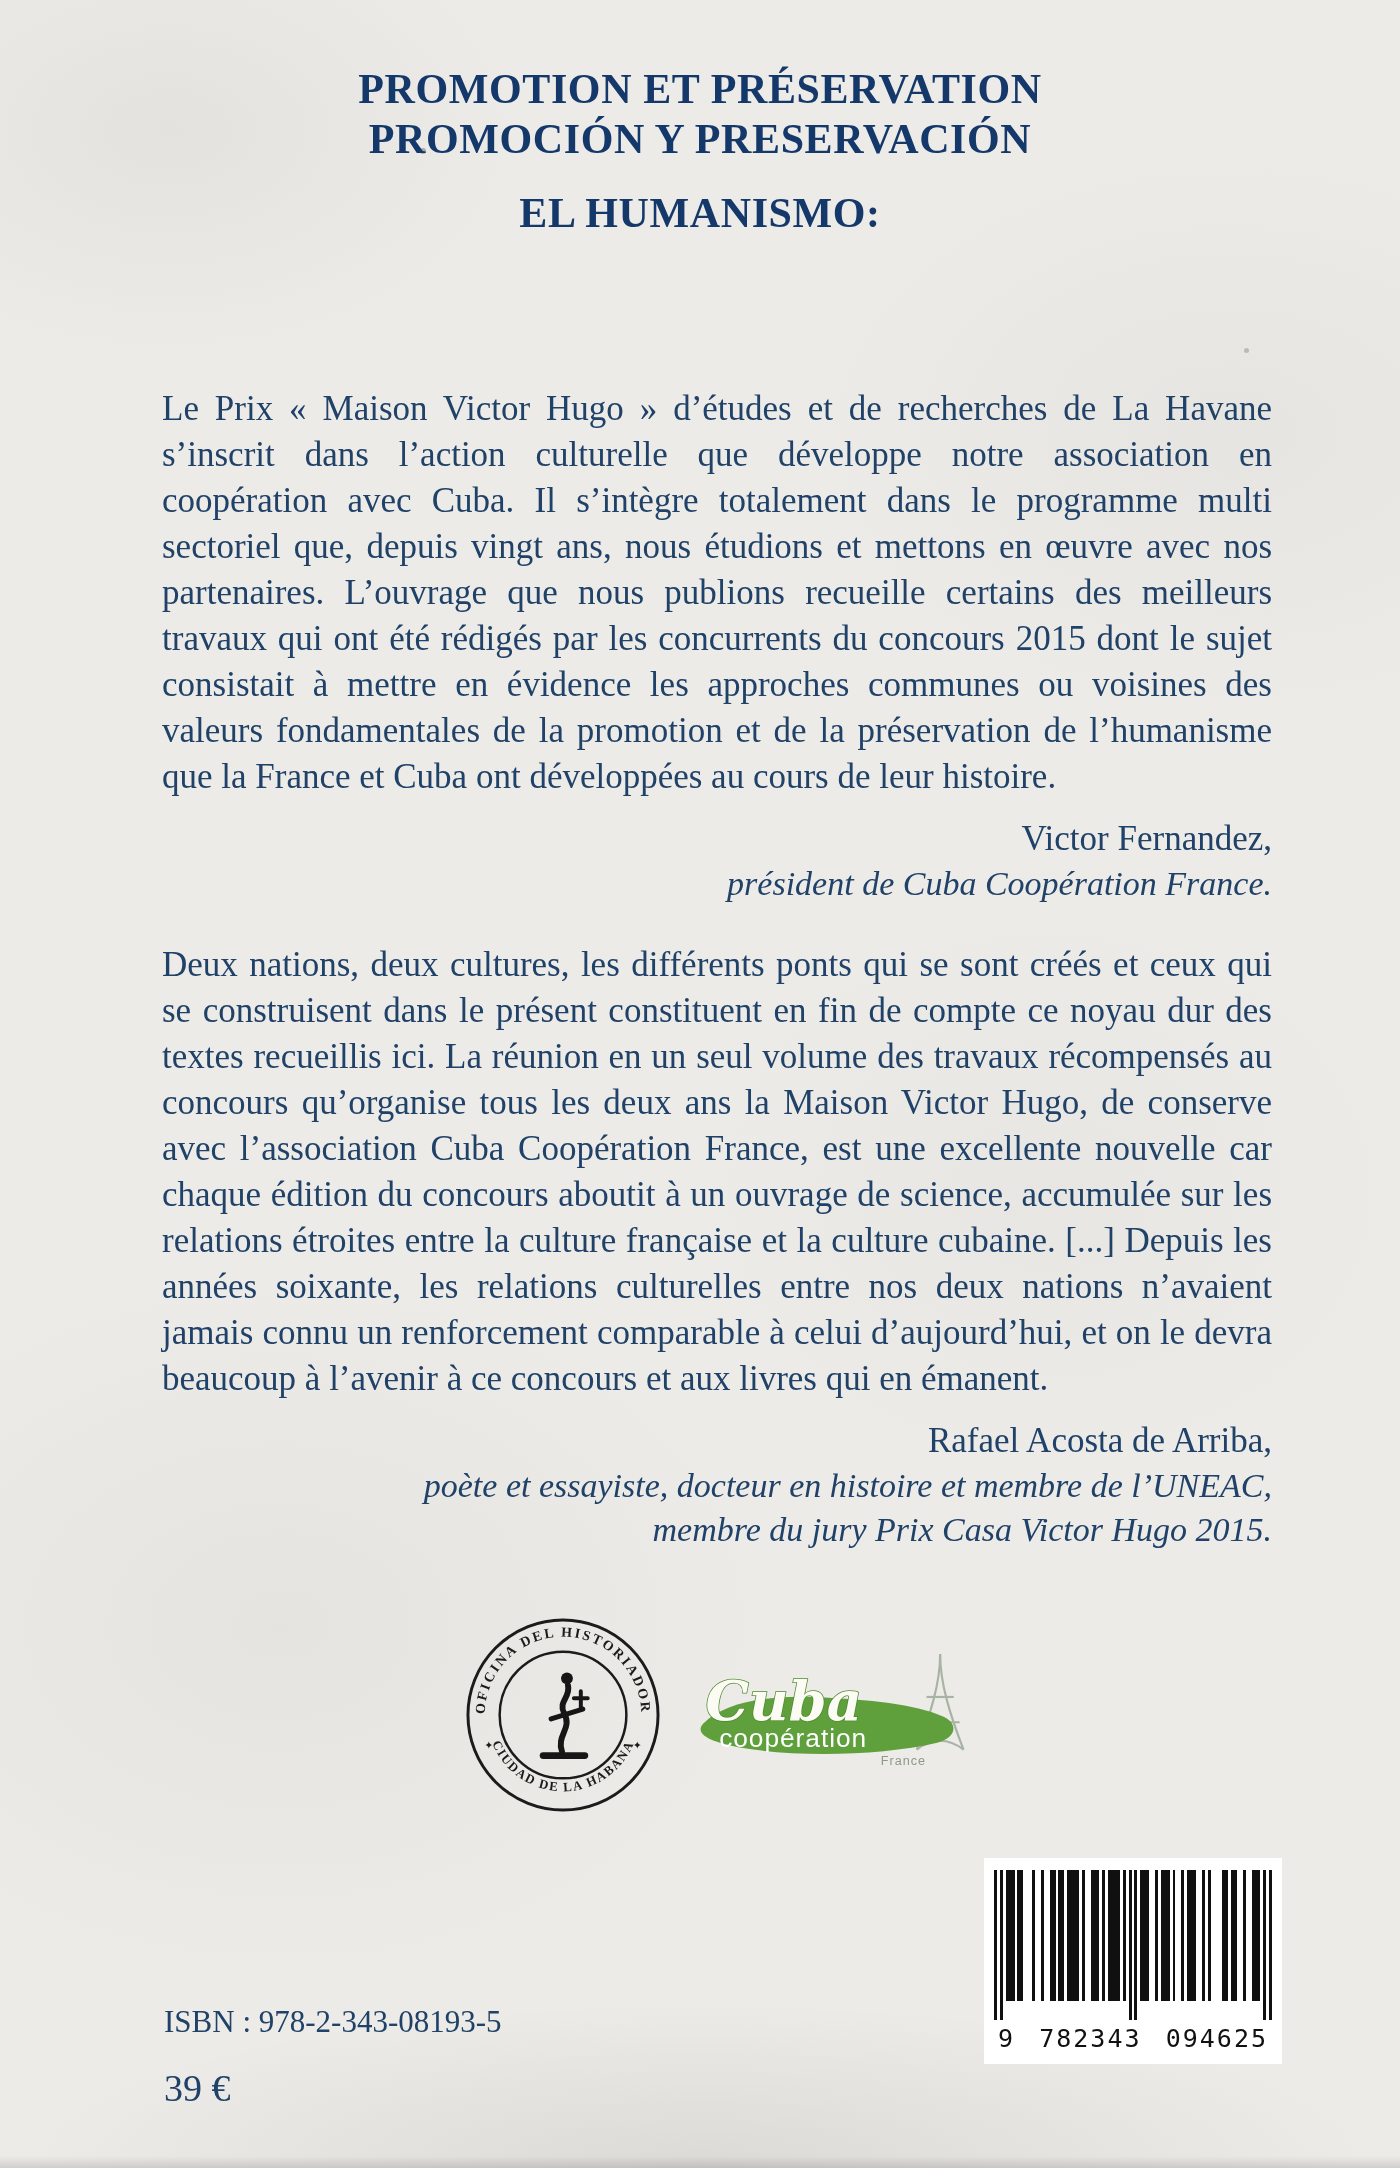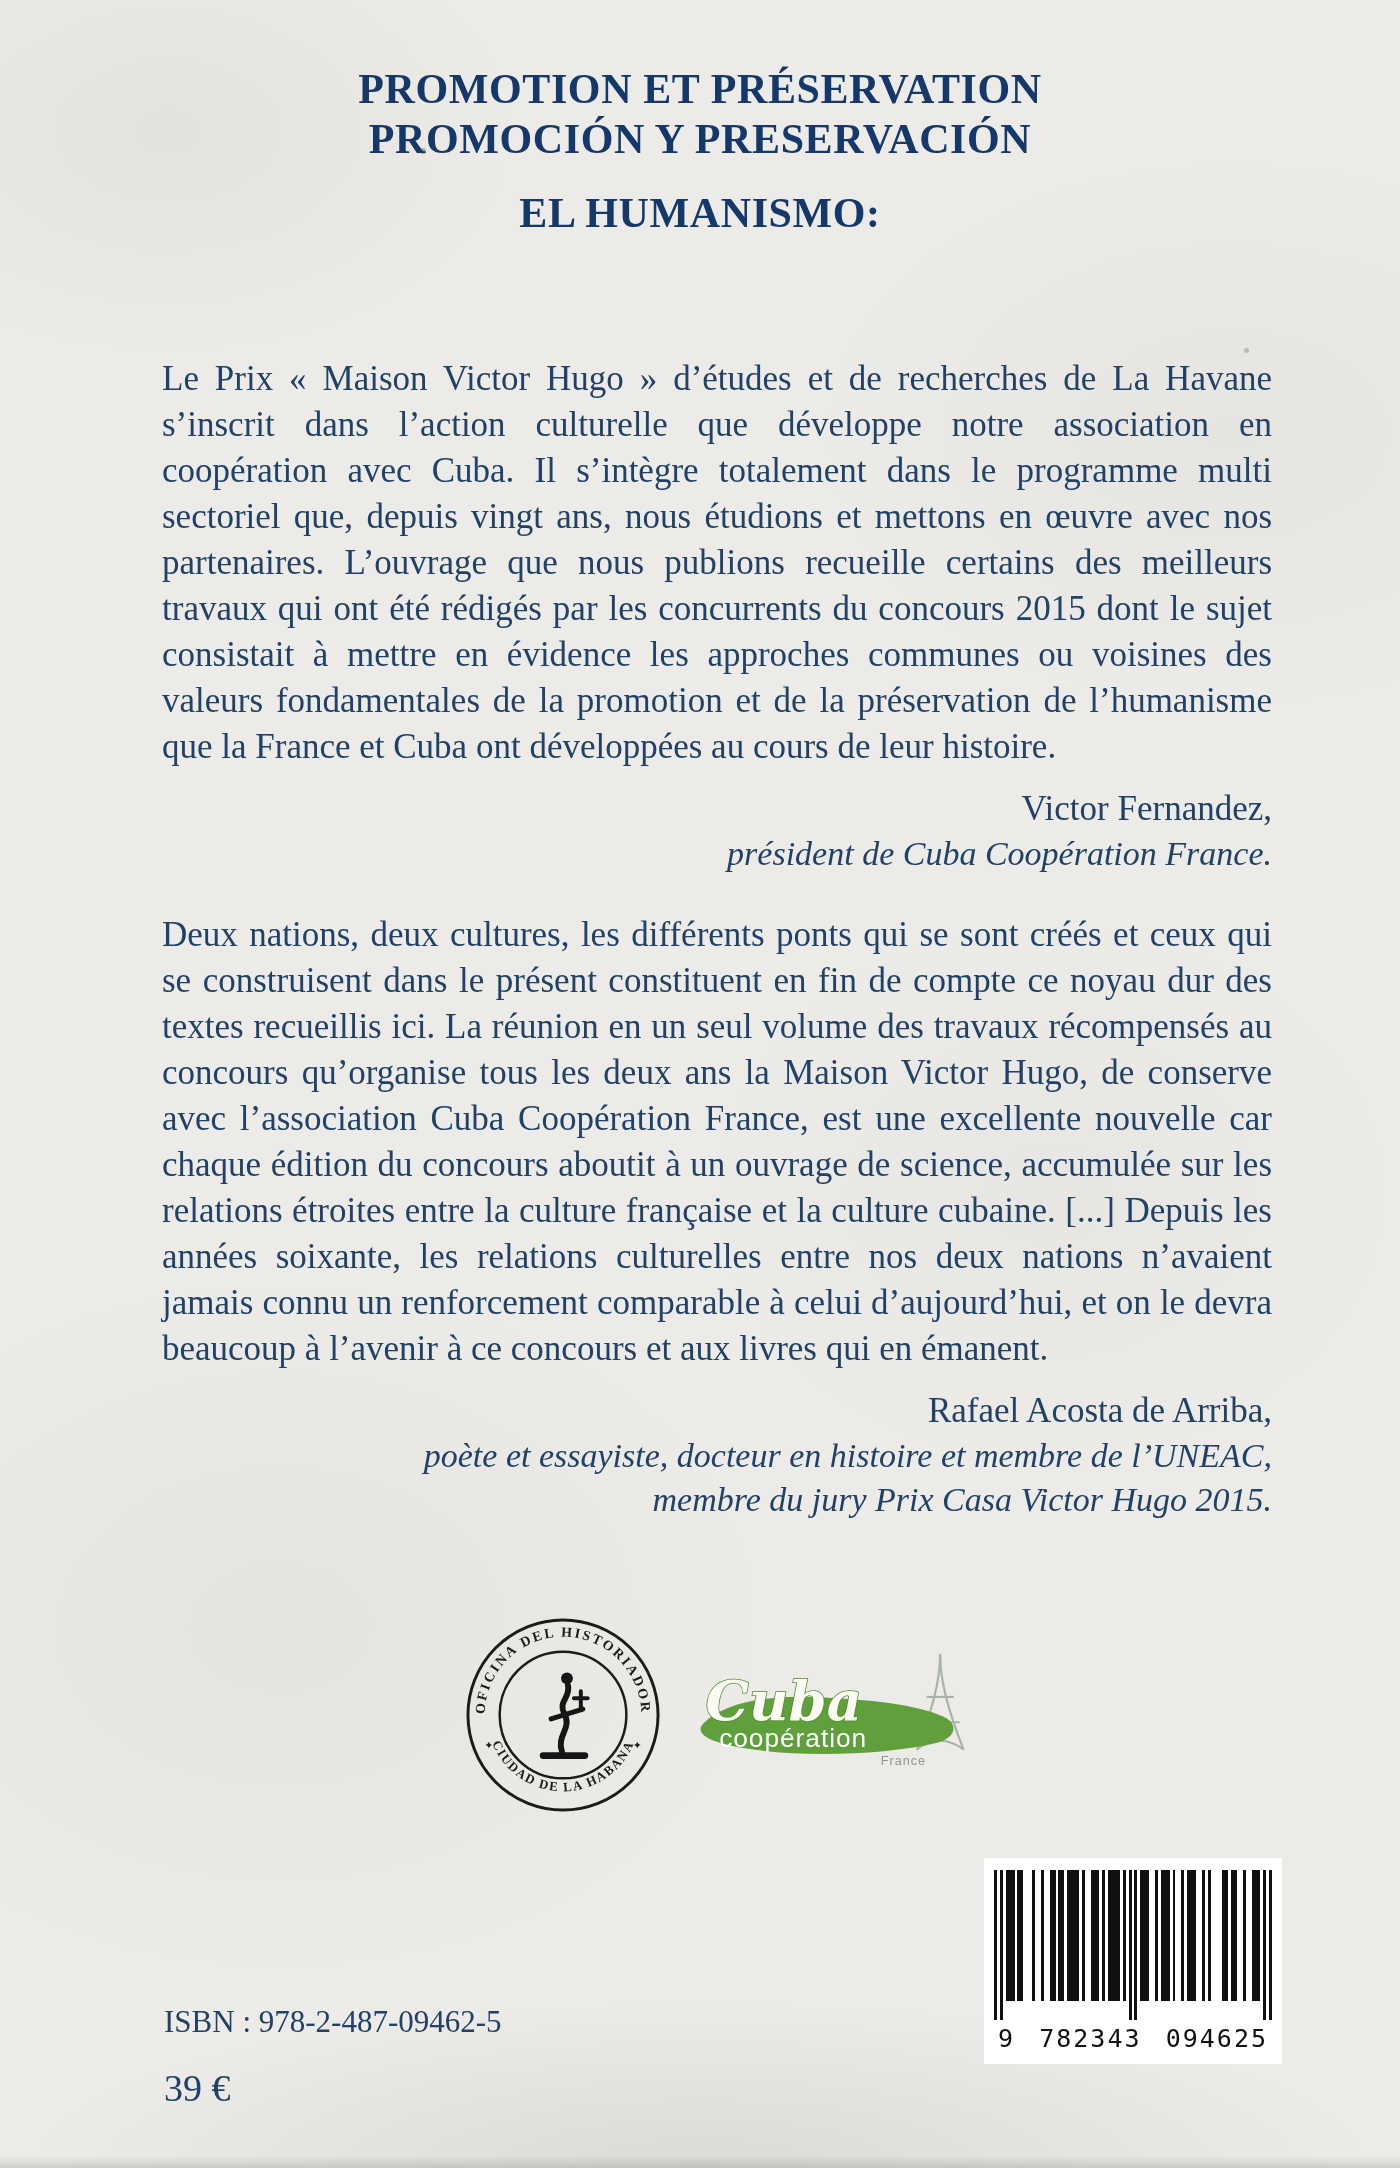--- a/index.html
+++ b/index.html
@@ -25,21 +25,21 @@
   .speck { position:absolute; border-radius:50%; background:#6b6b64; }
   .speck1 { left:420px; top:148px; width:6px; height:6px; opacity:.5; }
   .speck2 { left:1244px; top:348px; width:5px; height:5px; opacity:.35; }
 
   
   .title-block { position:absolute; top:64px; left:0; width:100%; text-align:center; color:#15386b; }
   .title-line { font-weight:bold; font-size:42px; line-height:50px; letter-spacing:0.6px; }
   .title-gap { margin-top:24px; }
 
   
-  .content { position:absolute; top:356px; left:162px; width:1110px; font-size:35px; line-height:46px; color:#204168; }
+  .content { position:absolute; top:386px; left:162px; width:1110px; font-size:35px; line-height:46px; color:#204168; }
   .para { text-align:justify; }
   .p2 { margin-top:36px; }
   .sig { text-align:right; margin-top:16px; }
   .sig-name { font-size:35px; line-height:46px; }
   .sig-role { font-style:italic; font-size:34px; line-height:44px; }
 
   
   .logos { position:absolute; top:1616px; left:0; width:100%; height:212px; }
   .stamp { position:absolute; left:464px; top:0; width:198px; height:198px; }
   .stamp-text { font-family:"Liberation Serif", serif; font-size:14px; font-weight:bold; letter-spacing:2.2px; fill:#1b1b1b; }
@@ -123,21 +123,21 @@
         <path d="M 233,104 Q 257,86 281,104"></path>
       </g>
       <path fill="#5f9f3c" d="M 14,77 C 34,56 78,48 128,50 C 186,53 230,57 260,70 C 276,77 274,92 254,97 C 198,110 116,112 58,103 C 26,98 2,89 14,77 Z"></path>
       <text class="cuba-word" x="16" y="74">Cuba</text>
       <text class="coop-word" x="30" y="101">coopération</text>
       <text class="france-word" x="196" y="120">France</text>
     </svg>
 
   </div>
 
-  <div class="isbn">ISBN : 978-2-487-09462-5</div>
+  <div class="isbn">ISBN : 978-2-343-08193-5</div>
   <div class="price">39 €</div>
 
   <div class="barcode">
     <svg class="bars" viewBox="0 0 95 62" preserveAspectRatio="none" shape-rendering="crispEdges">
         <rect x="0" y="0" width="1.02" height="62" fill="#101010"></rect>
         <rect x="2" y="0" width="1.02" height="62" fill="#101010"></rect>
         <rect x="4" y="0" width="1.02" height="54" fill="#101010"></rect>
         <rect x="5" y="0" width="1.02" height="54" fill="#101010"></rect>
         <rect x="6" y="0" width="1.02" height="54" fill="#101010"></rect>
         <rect x="8" y="0" width="1.02" height="54" fill="#101010"></rect>

